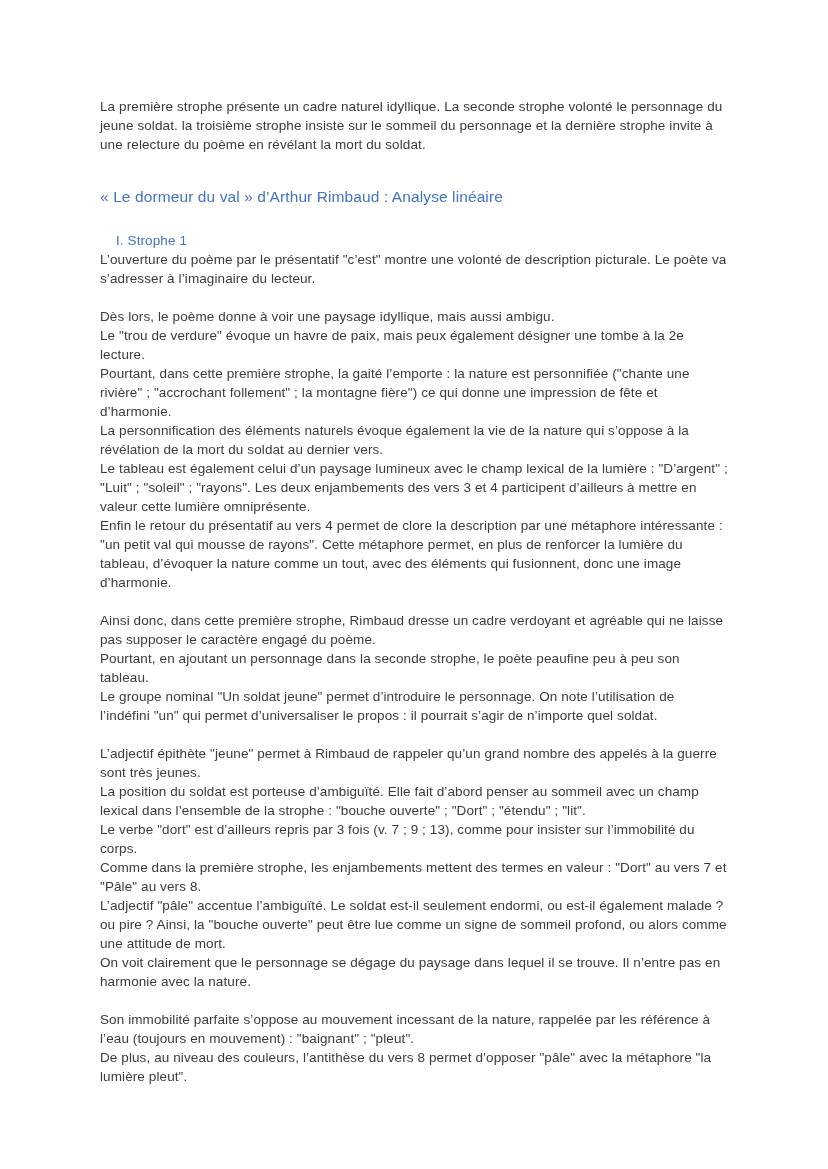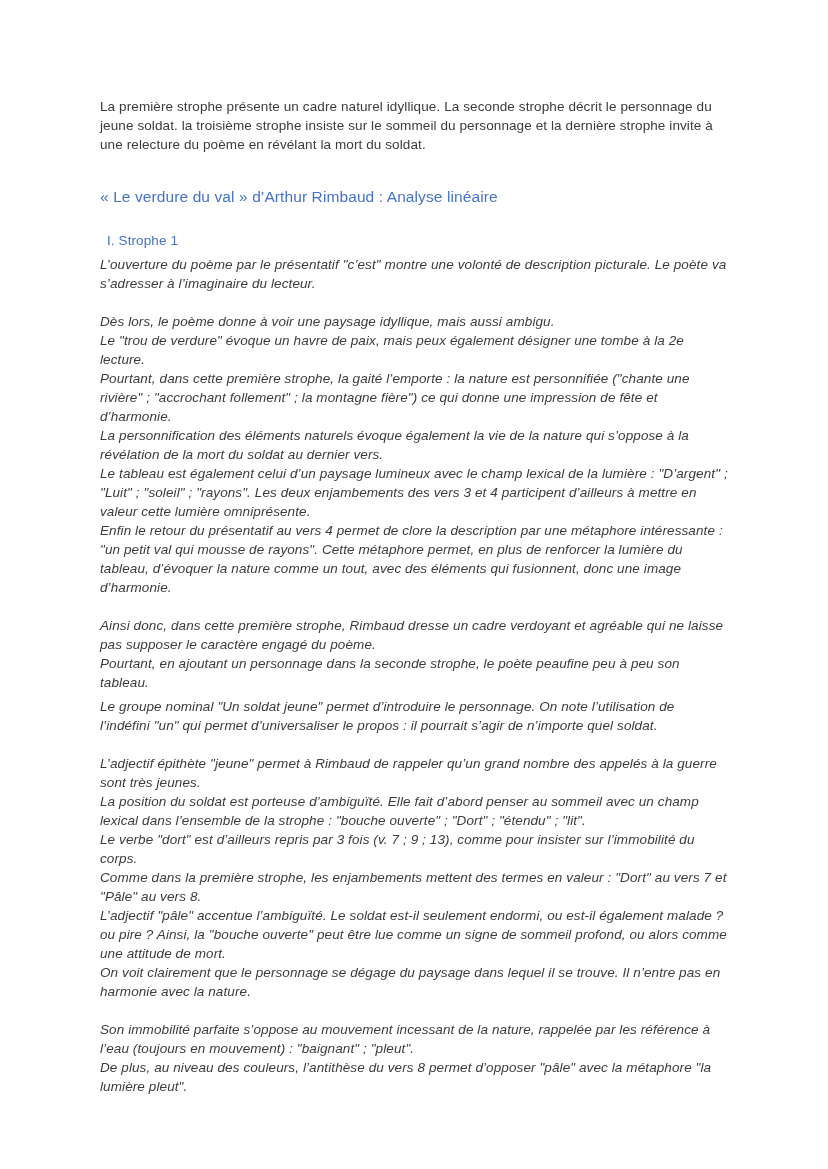--- a/index.html
+++ b/index.html
@@ -37,35 +37,33 @@
     font-weight: 500;
     letter-spacing: 0.1px;
     margin: 33px 0 0 0;
   }
   .section-heading {
     color: var(--accent);
     font-size: 13.5px;
     line-height: 19px;
     font-weight: 400;
     letter-spacing: 0.1px;
-    margin: 24px 0 0 7px;
+    margin: 24px 0 0 16px;
   }
   section .body-text {
-    margin-top: 5px;
-    font-style: italic;
   }
 </style>
 </head>
 <body>
 
 <div class="page">
 
-  <p class="body-text">La première strophe présente un cadre naturel idyllique. La seconde strophe décrit le personnage du jeune soldat. la troisième strophe insiste sur le sommeil du personnage et la dernière strophe invite à une relecture du poème en révélant la mort du soldat.</p>
+  <p class="body-text">La première strophe présente un cadre naturel idyllique. La seconde strophe volonté le personnage du jeune soldat. la troisième strophe insiste sur le sommeil du personnage et la dernière strophe invite à une relecture du poème en révélant la mort du soldat.</p>
 
-  <h1 class="doc-title">« Le verdure du val » d’Arthur Rimbaud : Analyse linéaire</h1>
+  <h1 class="doc-title">« Le dormeur du val » d’Arthur Rimbaud : Analyse linéaire</h1>
 
   <section>
     <h2 class="section-heading">I. Strophe 1</h2>
     <p class="body-text">L’ouverture du poème par le présentatif "c’est" montre une volonté de description picturale. Le poète va s’adresser à l’imaginaire du lecteur.
 
 Dès lors, le poème donne à voir une paysage idyllique, mais aussi ambigu.
 Le "trou de verdure" évoque un havre de paix, mais peux également désigner une tombe à la 2e lecture.
 Pourtant, dans cette première strophe, la gaité l’emporte : la nature est personnifiée ("chante une rivière" ; "accrochant follement" ; la montagne fière") ce qui donne une impression de fête et d’harmonie.
 La personnification des éléments naturels évoque également la vie de la nature qui s’oppose à la révélation de la mort du soldat au dernier vers.
 Le tableau est également celui d’un paysage lumineux avec le champ lexical de la lumière : "D’argent" ; "Luit" ; "soleil" ; "rayons". Les deux enjambements des vers 3 et 4 participent d’ailleurs à mettre en valeur cette lumière omniprésente.

